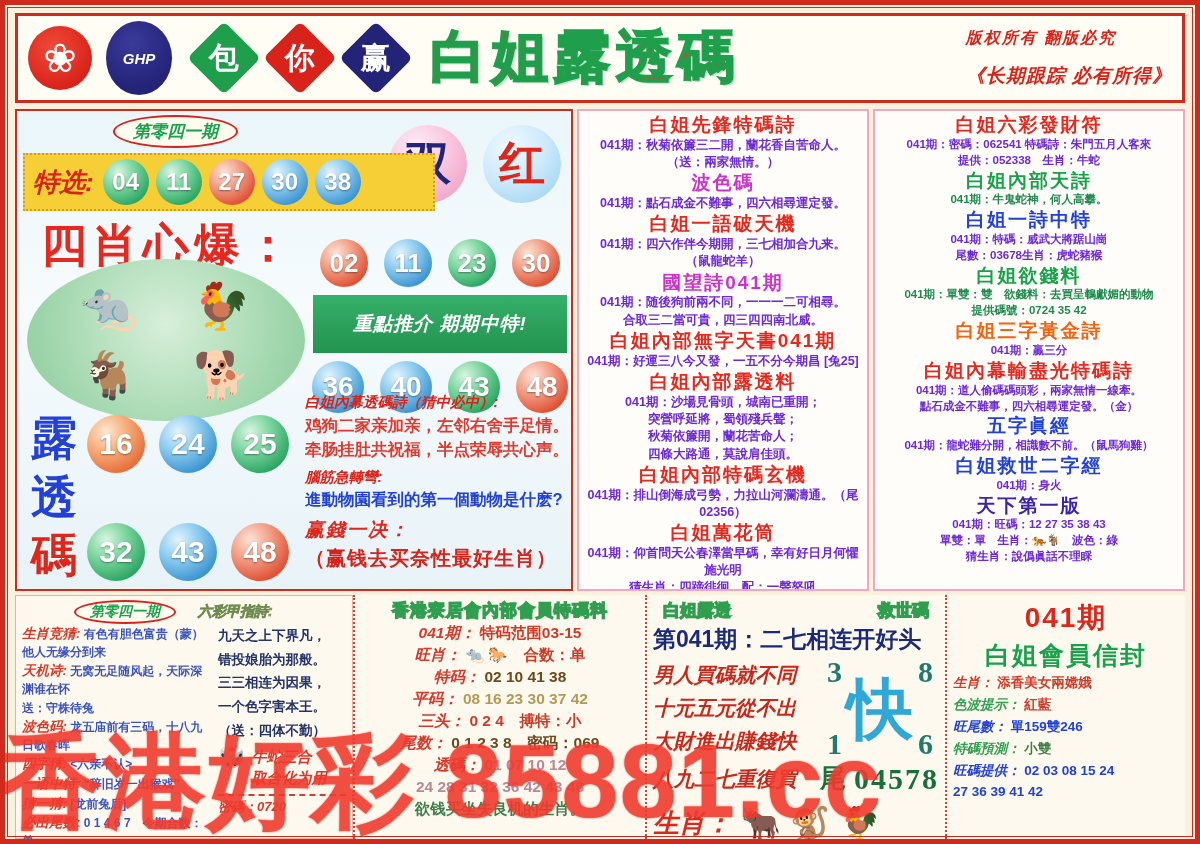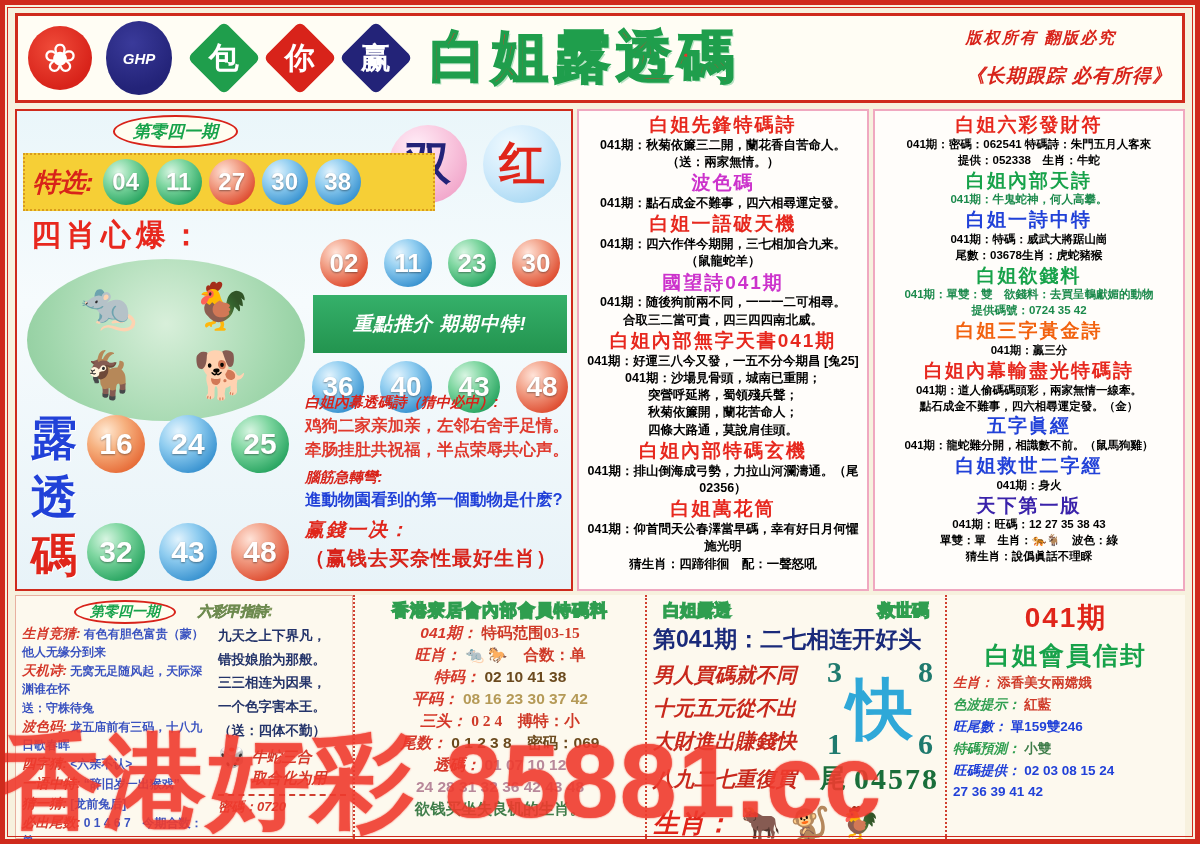--- a/index.html
+++ b/index.html
@@ -46,21 +46,21 @@
   .texuan-banner{position:absolute;left:6px;top:42px;width:412px;height:58px;background:#f6cf36;
     border:2px dotted #d89b1e;display:flex;align-items:center;padding:0 8px;gap:7px;}
   .texuan-label{color:#d8231a;font-weight:900;font-style:italic;font-size:26px;margin-right:2px;white-space:nowrap;}
   .ball{border-radius:50%;display:flex;align-items:center;justify-content:center;color:#fff;font-weight:bold;
     text-shadow:0 1px 2px rgba(0,0,0,.4);flex:0 0 auto;}
   .g{background:radial-gradient(circle at 33% 28%,#d8f5e2,#7ed6a0 35%,#2ea865 75%,#1f8a50);}
   .r{background:radial-gradient(circle at 33% 28%,#ffe3d8,#f2a188 35%,#e05236 75%,#c23c24);}
   .b{background:radial-gradient(circle at 33% 28%,#e2f3fd,#90cdf0 35%,#3e96d2 75%,#2b7db4);}
   .o{background:radial-gradient(circle at 33% 28%,#ffe8d2,#f6b07e 35%,#e8703c 75%,#cf5a28);}
   .texuan-banner .ball{width:46px;height:46px;font-size:24px;}
-  .sixiao-title{position:absolute;left:14px;top:104px;font-size:30px;font-weight:900;color:#e8281e;letter-spacing:5px;}
+  .sixiao-title{position:absolute;left:24px;top:104px;font-size:46px;font-weight:900;color:#e8281e;letter-spacing:5px;}
   .animal-ellipse{position:absolute;left:10px;top:148px;width:278px;height:162px;border-radius:50%;
     background:radial-gradient(circle at 50% 40%,#d8efda,#9fd6ab 70%,#8bca9a);
     display:grid;grid-template-columns:1fr 1fr;place-items:center;padding:12px 26px;}
   .animal{font-size:46px;line-height:1;}
   .mid-stack{position:absolute;left:296px;top:128px;width:254px;}
   .ball-row{display:flex;gap:16px;justify-content:center;}
   .row-a .ball{width:48px;height:48px;font-size:26px;}
   .green-banner{margin:8px 0 8px 0;background:linear-gradient(180deg,#35b06a,#23944f);color:#fff;
     font-weight:900;font-size:19px;font-style:italic;text-align:center;padding:16px 2px;letter-spacing:1px;white-space:nowrap;}
   .row-b .ball{width:52px;height:52px;font-size:28px;}
@@ -80,21 +80,21 @@
   .lt-row .ball{width:58px;height:58px;font-size:30px;}
 
   
   .col{background:#fffdfa;border:2px solid #f0a8c0;padding:2px 4px;overflow:hidden;}
   .col.mid{width:292px;flex:0 0 auto;}
   .col.right{flex:1 1 auto;}
   .sec{text-align:center;}
   .sec-title{margin:1px 0 0 0;font-size:19px;font-weight:900;letter-spacing:2px;line-height:1.2;}
   .h-red{color:#e7281e;} .h-mag{color:#cc33cc;} .h-grn{color:#17a24a;}
   .h-blu{color:#2141d8;} .h-nvy{color:#3a22aa;} .h-org{color:#f2620f;}
-  .sec-body{margin:0;color:#000000;font-weight:bold;font-size:12.5px;line-height:1.38;white-space:pre-line;}
+  .sec-body{margin:0;color:#6d28d9;font-weight:bold;font-size:12.5px;line-height:1.38;white-space:pre-line;}
   .col.right .sec-body{font-size:11.5px;}
   .b-grn{color:#1c8a4c;}
 
   
   .bottom-row{position:absolute;left:10px;top:590px;right:10px;height:244px;display:flex;background:#fdf9ee;z-index:2;}
   .bpanel{padding:4px 6px;position:relative;}
   .bpanel + .bpanel{border-left:2px dotted #d04030;}
   .panel-a{width:338px;flex:0 0 auto;border:1px solid #e8b0a0;}
   .pa-top{display:flex;align-items:center;gap:22px;}
   .pa-oval{border:2px solid #d8231a;border-radius:50%;padding:1px 14px;color:#18a34b;font-weight:bold;
@@ -110,21 +110,21 @@
   .pa-dice{display:flex;align-items:flex-start;gap:6px;margin-top:4px;border-bottom:2px dashed #d04030;padding-bottom:6px;}
   .dice-icon{font-size:22px;line-height:1;}
   .pa-dice-txt{color:#d5392b;font-weight:900;font-size:15px;line-height:1.4;font-style:italic;}
   .pa-mima{color:#d5392b;font-weight:bold;font-style:italic;font-size:13px;margin-top:2px;}
 
   .panel-b{width:292px;flex:0 0 auto;}
   .pb-header{text-align:center;color:#eaf6ec;font-weight:900;font-size:17px;letter-spacing:1px;
     -webkit-text-stroke:1.4px #2f9e4f;white-space:nowrap;}
   .pb-line{font-size:15.5px;line-height:1.42;text-align:center;}
   .pb-label{color:#d5392b;font-weight:900;font-style:italic;}
-  .v-red{color:#cf3a28;font-weight:bold;font-family:Liberation Serif, serif;}
+  .v-red{color:#cf3a28;font-weight:bold;}
   .v-drk{color:#6b4a1e;font-weight:bold;}
   .v-tan{color:#b59a57;font-weight:bold;}
   .v-grn{color:#3f7d4a;font-weight:bold;}
   .v-blu{color:#2141d8;font-weight:bold;white-space:pre-line;}
   .v-fade{color:#b8889a;font-weight:bold;}
 
   .panel-c{width:300px;flex:0 0 auto;}
   .pc-header{display:flex;justify-content:space-between;padding:0 10px;color:#eaf6ec;font-weight:900;
     font-size:17px;-webkit-text-stroke:1.4px #2f9e4f;}
   .pc-headline{color:#1a2a7a;font-weight:900;font-size:23px;margin-top:2px;white-space:nowrap;}
@@ -289,20 +289,21 @@
           <p class="sec-body">041期：随後狗前兩不同，一一一二可相尋。
 合取三二當可貴，四三四四南北威。</p>
         </section>
 
         <section class="sec">
           <h3 class="sec-title h-red">白姐內部無字天書041期</h3>
           <p class="sec-body">041期：好運三八今又發，一五不分今期昌 [兔25]</p>
         </section>
 
         <section class="sec">
+          <h3 class="sec-title h-red">白姐內部露透料</h3>
           <p class="sec-body">041期：沙場見骨頭，城南已重開；
 突營呼延將，蜀領殘兵聲；
 秋菊依簾開，蘭花苦命人；
 四條大路通，莫說肩佳頭。</p>
         </section>
 
         <section class="sec">
           <h3 class="sec-title h-red">白姐內部特碼玄機</h3>
           <p class="sec-body">041期：排山倒海成弓勢，力拉山河瀾濤通。（尾02356）</p>
         </section>

